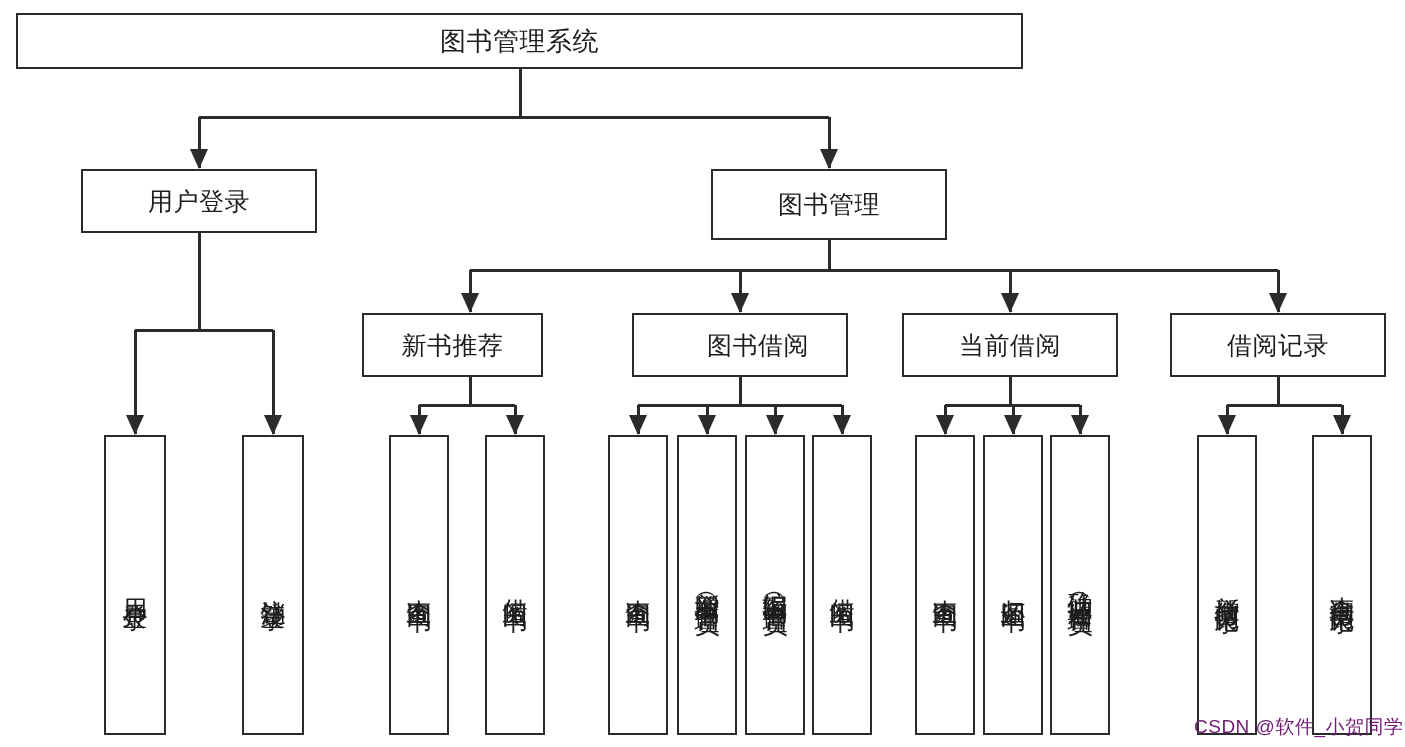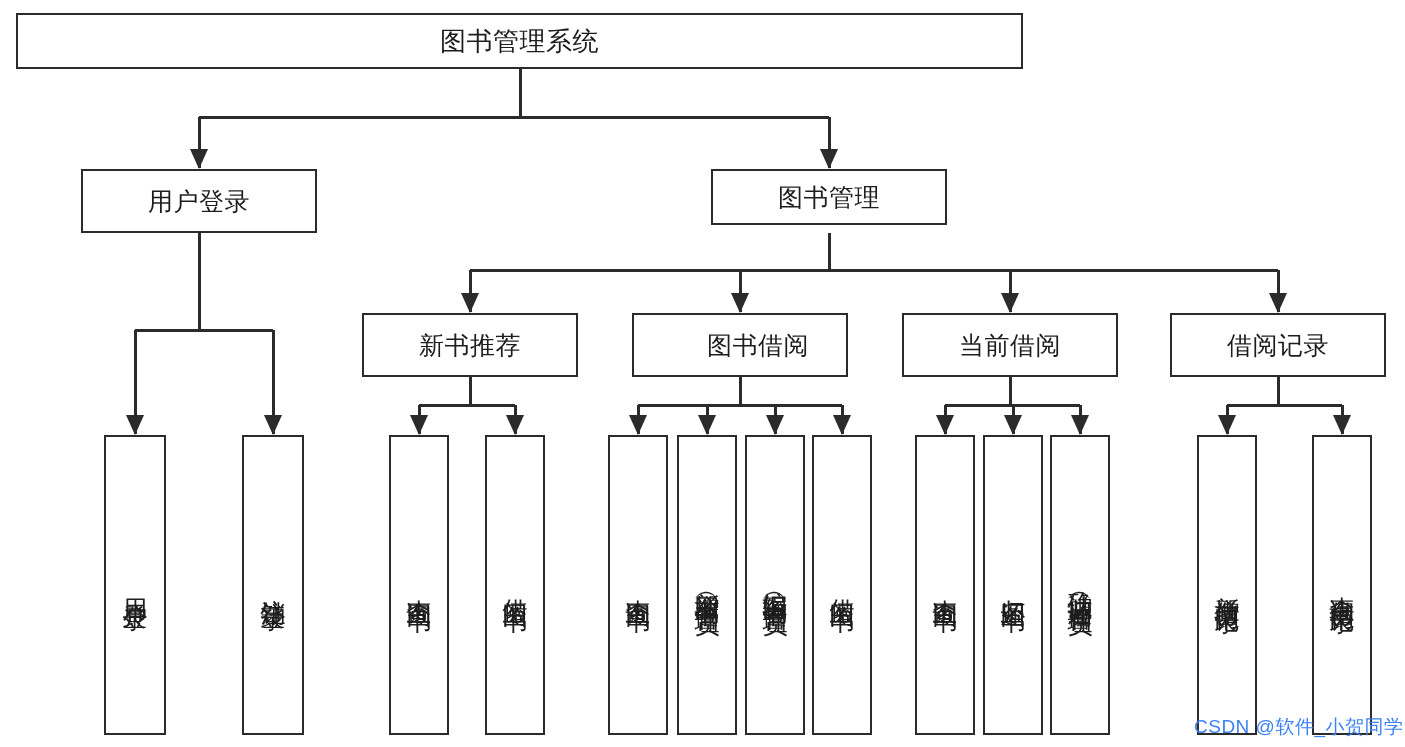--- a/index.html
+++ b/index.html
@@ -118,24 +118,24 @@
       <line x1="1342" y1="405" x2="1342" y2="434" stroke="#2b2b2b" stroke-width="3" shape-rendering="crispEdges"></line>
       <path d="M 1333 415 L 1351 415 L 1342 435 Z" fill="#2b2b2b"></path>
     </svg>
   <div id="node-layer">
       <div class="node horiz root" style="left: 16px; top: 13px; width: 1007px; height: 56px; border-color: rgb(43, 43, 43); background: rgb(255, 255, 255); color: rgb(29, 29, 29); text-align: right;">
         <span>图书管理系统</span>
       </div>
       <div class="node horiz" style="left: 81px; top: 169px; width: 236px; height: 64px; border-color: rgb(43, 43, 43); background: rgb(255, 255, 255); color: rgb(29, 29, 29);">
         <span>用户登录</span>
       </div>
-      <div class="node horiz" style="left: 711px; top: 169px; width: 236px; height: 56px; border-color: rgb(43, 43, 43); background: rgb(255, 255, 255); color: rgb(29, 29, 29);">
+      <div class="node horiz" style="left: 711px; top: 169px; width: 236px; height: 71px; border-color: rgb(43, 43, 43); background: rgb(255, 255, 255); color: rgb(29, 29, 29);">
         <span>图书管理</span>
       </div>
-      <div class="node horiz" style="left: 362px; top: 313px; width: 216px; height: 64px; border-color: rgb(43, 43, 43); background: rgb(255, 255, 255); color: rgb(29, 29, 29);">
+      <div class="node horiz" style="left: 362px; top: 313px; width: 181px; height: 64px; border-color: rgb(43, 43, 43); background: rgb(255, 255, 255); color: rgb(29, 29, 29);">
         <span>新书推荐</span>
       </div>
       <div class="node horiz" style="left: 632px; top: 313px; width: 216px; height: 64px; border-color: rgb(43, 43, 43); background: rgb(255, 255, 255); color: rgb(29, 29, 29); padding-left: 36px;">
         <span>图书借阅</span>
       </div>
       <div class="node horiz" style="left: 902px; top: 313px; width: 216px; height: 64px; border-color: rgb(43, 43, 43); background: rgb(255, 255, 255); color: rgb(29, 29, 29); justify-content: center;">
         <span>当前借阅</span>
       </div>
       <div class="node horiz" style="left: 1170px; top: 313px; width: 216px; height: 64px; border-color: rgb(43, 43, 43); background: rgb(255, 255, 255); color: rgb(29, 29, 29); justify-content: center;">
         <span>借阅记录</span>
@@ -173,14 +173,14 @@
       <div class="node vert" style="left: 1050px; top: 435px; width: 60px; height: 300px; border-color: rgb(43, 43, 43); background: rgb(255, 255, 255); color: rgb(29, 29, 29);">
         <span class="vlabel">确认归还（管理员）</span>
       </div>
       <div class="node vert" style="left: 1197px; top: 435px; width: 60px; height: 300px; border-color: rgb(43, 43, 43); background: rgb(255, 255, 255); color: rgb(29, 29, 29);">
         <span class="vlabel">新增借阅记录</span>
       </div>
       <div class="node vert" style="left: 1312px; top: 435px; width: 60px; height: 300px; border-color: rgb(43, 43, 43); background: rgb(255, 255, 255); color: rgb(29, 29, 29);">
         <span class="vlabel">查询借阅记录</span>
       </div>
     </div>
-  <div class="watermark" style="left: 1194px; top: 714px; color: #3b82f6;">CSDN @软件_小贺同学</div>
+  <div class="watermark" style="left: 1194px; top: 714px; color: #701a75;">CSDN @软件_小贺同学</div>
 </div>
 
 </body></html>

